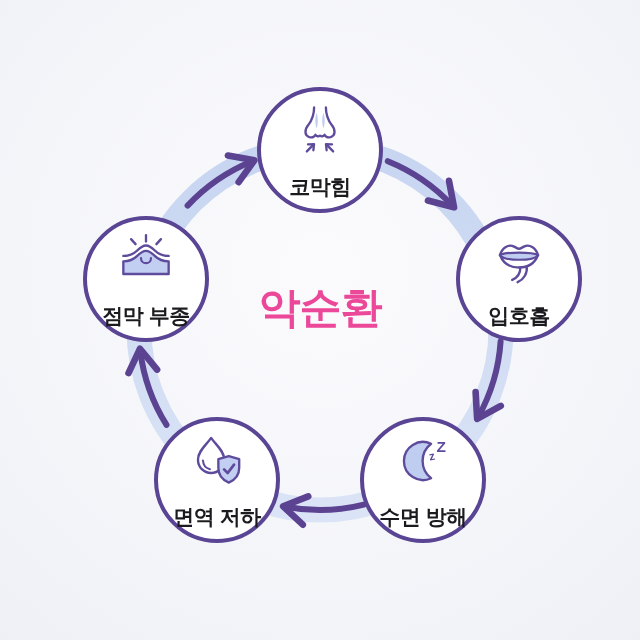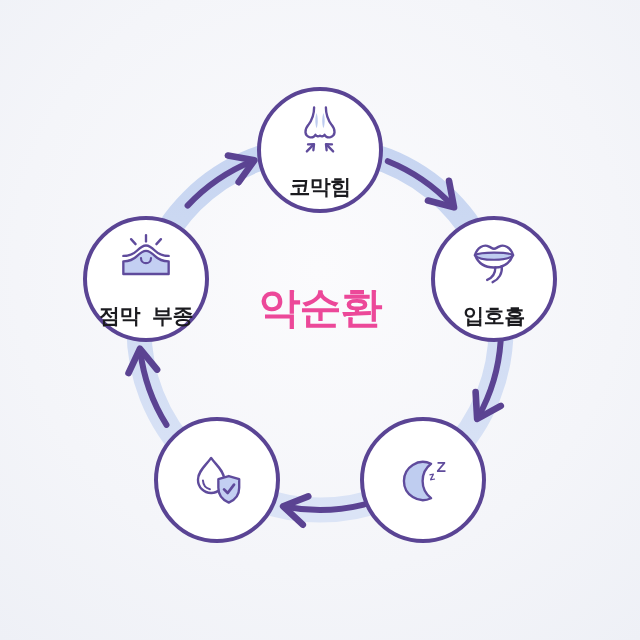--- a/index.html
+++ b/index.html
@@ -13,24 +13,24 @@
   .ring-svg{position:absolute;left:0;top:0;}
   .node{
     position:absolute;width:126px;height:126px;border-radius:50%;
     background:#ffffff;border:4px solid #5a4494;box-sizing:border-box;
     display:flex;flex-direction:column;align-items:center;justify-content:center;
     z-index:2;
   }
   .node .icon{line-height:0;margin-top:2px;}
   .node .label{
     font-size:21px;font-weight:800;color:#1b1b1f;letter-spacing:-0.5px;
-    white-space:nowrap;margin-top:13px;font-family:Liberation Mono, monospace;
+    white-space:nowrap;margin-top:13px;
   }
   .node-top{left:257px;top:87px;}
-  .node-right{left:431px;top:216px;}
+  .node-right{left:456px;top:216px;}
   .node-bottom-right{left:360px;top:417px;}
   .node-bottom-left{left:154px;top:417px;}
   .node-left{left:83px;top:216px;}
   .center-title{
     position:absolute;left:160px;top:283px;width:320px;
     text-align:center;z-index:1;
     font-size:42px;font-weight:900;color:#ec4899;line-height:1.17;
     letter-spacing:-1px;
   }
 </style>
@@ -98,31 +98,33 @@
   </div>
 
   <div class="node node-bottom-right">
     <span class="icon">
       <svg viewBox="0 0 64 64" width="58" height="58">
         <path d="M40.9 13 A21 21 0 1 0 40.9 51 A24 24 0 0 1 40.9 13 Z" fill="#bfcdf0" stroke="#5f4b9c" stroke-width="2.6" stroke-linejoin="round"></path>
         <text x="39.5" y="31.5" font-size="13" font-weight="bold" fill="#5f4b9c" transform="rotate(-10 39.5 31.5)">z</text>
         <text x="47" y="22" font-size="17" font-weight="bold" fill="#5f4b9c">Z</text>
       </svg>
     </span>
+    <div class="label">수면 방해</div>
   </div>
 
   <div class="node node-bottom-left">
     <span class="icon">
       <svg viewBox="0 0 64 64" width="58" height="58">
         <path d="M25.5 6.5 C30.5 14 40 20.8 40 30.5 C40 38.8 33.5 45.2 25.5 45.2 C17.5 45.2 11 38.8 11 30.5 C11 20.8 20.5 14 25.5 6.5 Z" fill="none" stroke="#5f4b9c" stroke-width="2.6" stroke-linejoin="round"></path>
         <path d="M16.5 31.5 C16.8 36.5 19.8 40 24.2 41" fill="none" stroke="#5f4b9c" stroke-width="2.2" stroke-linecap="round"></path>
         <path d="M45 26.5 L56.5 30 L56.5 39.5 C56.5 47.5 51.5 53.2 45 55.8 C38.5 53.2 33.5 47.5 33.5 39.5 L33.5 30 Z" fill="#c3cff2" stroke="#5f4b9c" stroke-width="2.6" stroke-linejoin="round"></path>
         <path d="M39.8 41.2 L43.8 45.2 L50.8 36" fill="none" stroke="#5f4b9c" stroke-width="3" stroke-linecap="round" stroke-linejoin="round"></path>
       </svg>
     </span>
+    <div class="label">면역 저하</div>
   </div>
 
   <div class="node node-left">
     <span class="icon">
       <svg viewBox="0 0 64 64" width="58" height="58">
         <g fill="none" stroke="#5f4b9c" stroke-width="2.6" stroke-linecap="round">
           <path d="M15.5 9 L20.5 14.5"></path>
           <path d="M32 4.5 L32 11.5"></path>
           <path d="M48.5 9 L43.5 14.5"></path>
         </g>

